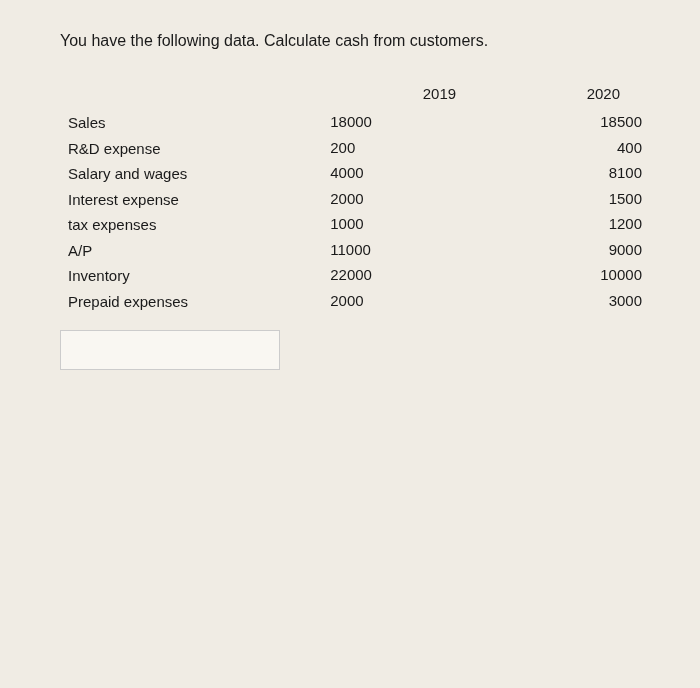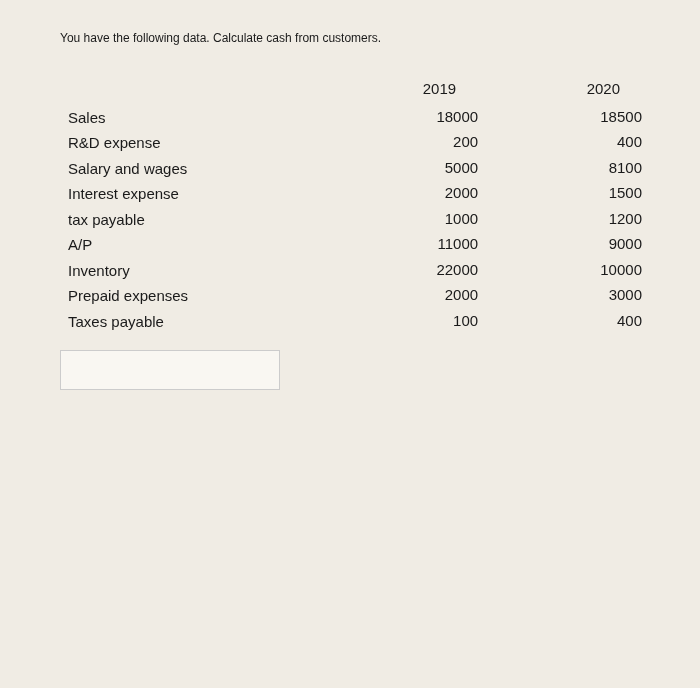--- a/index.html
+++ b/index.html
@@ -22,21 +22,21 @@
 
     .page-container {
       width: 100%;
       height: 100%;
       background-color: #f0ece4;
       padding: 30px 50px 30px 60px;
       position: relative;
     }
 
     .header-text {
-      font-size: 12px;
+      font-size: 16px;
       font-weight: 400;
       margin-bottom: 30px;
       color: #1a1a1a;
       line-height: 1.4;
     }
 
     .data-table {
       width: 100%;
       border-collapse: collapse;
     }
@@ -61,21 +61,21 @@
 
     .col-label {
       width: 160px;
       text-align: left;
       vertical-align: top;
       line-height: 1.3;
     }
 
     .col-2019 {
       width: 100px;
-      text-align: right;
+      text-align: left;
       padding-right: 30px;
     }
 
     .col-2020 {
       width: 100px;
       text-align: right;
       padding-right: 10px;
     }
 
     .header-row th {
@@ -112,52 +112,47 @@
           <td class="col-2019">18000</td>
           <td class="col-2020">18500</td>
         </tr>
         <tr>
           <td class="col-label">R&amp;D expense</td>
           <td class="col-2019">200</td>
           <td class="col-2020">400</td>
         </tr>
         <tr>
           <td class="col-label">Salary and wages</td>
-          <td class="col-2019">5000</td>
+          <td class="col-2019">4000</td>
           <td class="col-2020">8100</td>
         </tr>
         <tr>
           <td class="col-label">Interest expense</td>
           <td class="col-2019">2000</td>
           <td class="col-2020">1500</td>
         </tr>
         <tr>
-          <td class="col-label">tax payable</td>
+          <td class="col-label">tax expenses</td>
           <td class="col-2019">1000</td>
           <td class="col-2020">1200</td>
         </tr>
         <tr>
           <td class="col-label">A/P</td>
           <td class="col-2019">11000</td>
           <td class="col-2020">9000</td>
         </tr>
         <tr>
           <td class="col-label">Inventory</td>
           <td class="col-2019">22000</td>
           <td class="col-2020">10000</td>
         </tr>
         <tr>
           <td class="col-label">Prepaid expenses</td>
           <td class="col-2019">2000</td>
           <td class="col-2020">3000</td>
         </tr>
-        <tr>
-          <td class="col-label">Taxes payable</td>
-          <td class="col-2019">100</td>
-          <td class="col-2020">400</td>
-        </tr>
       </tbody>
   </table>
 
   <div style="margin-top: 16px;">
     <div class="input-box"></div>
   </div>
 </div>
 
 </body></html>

